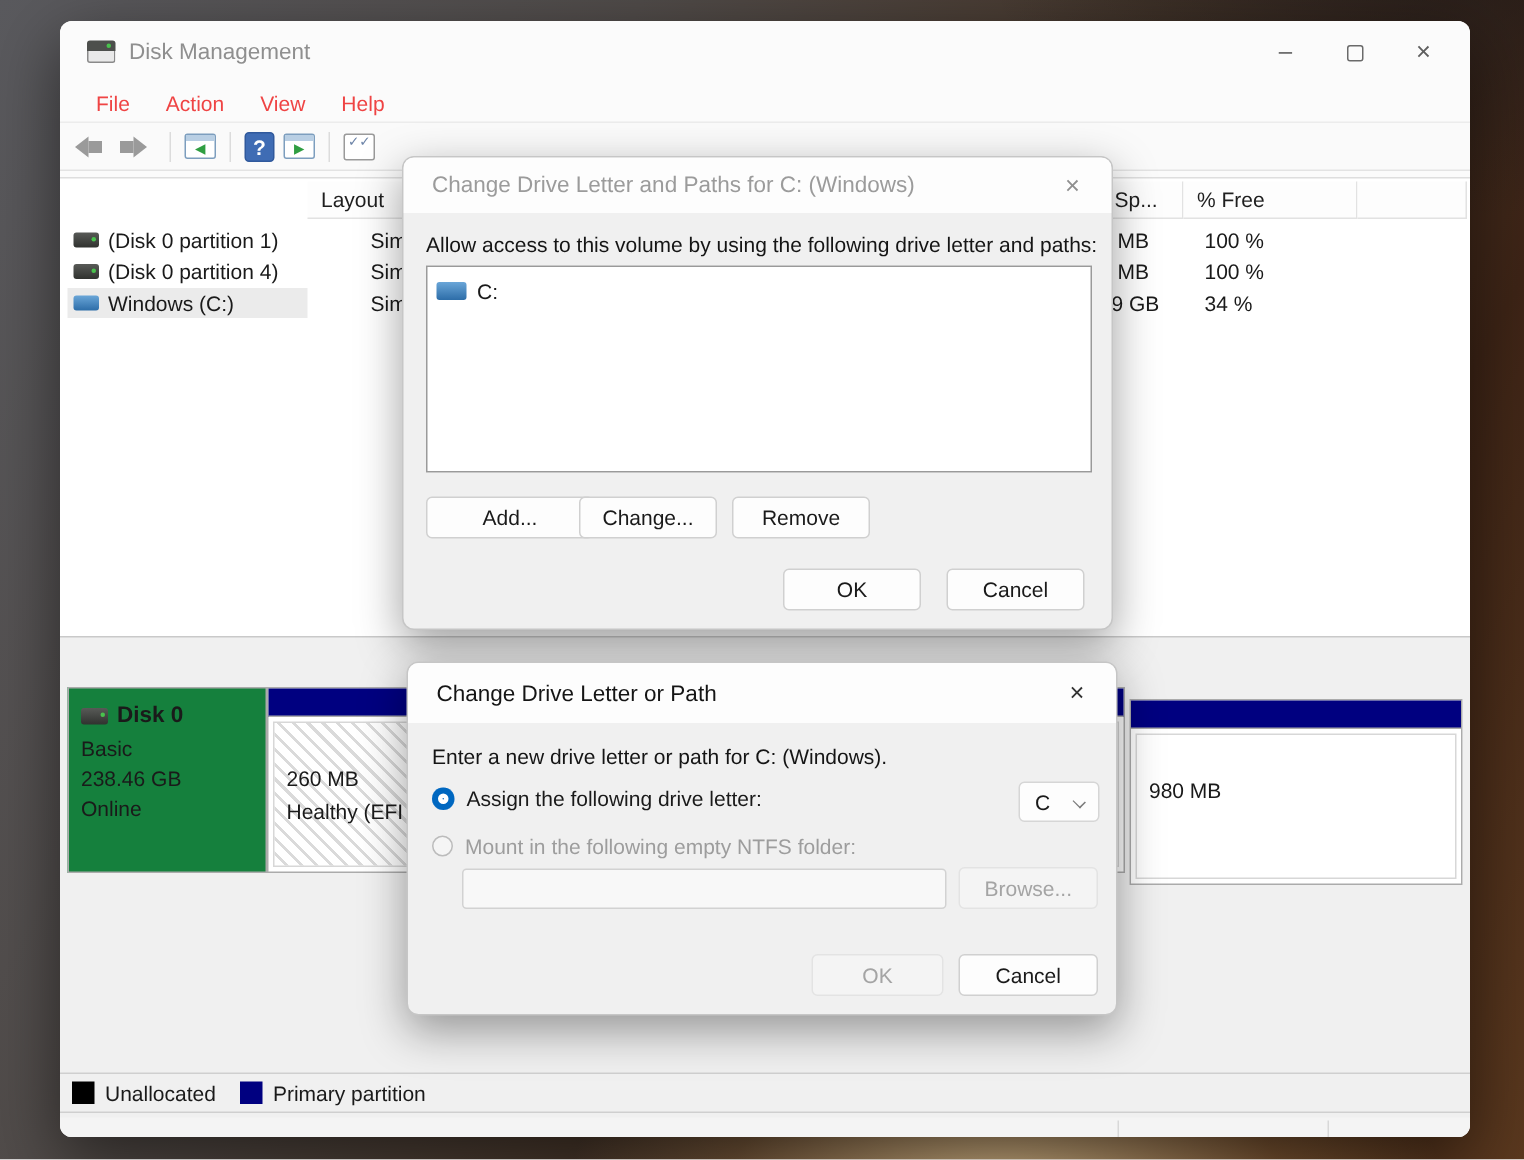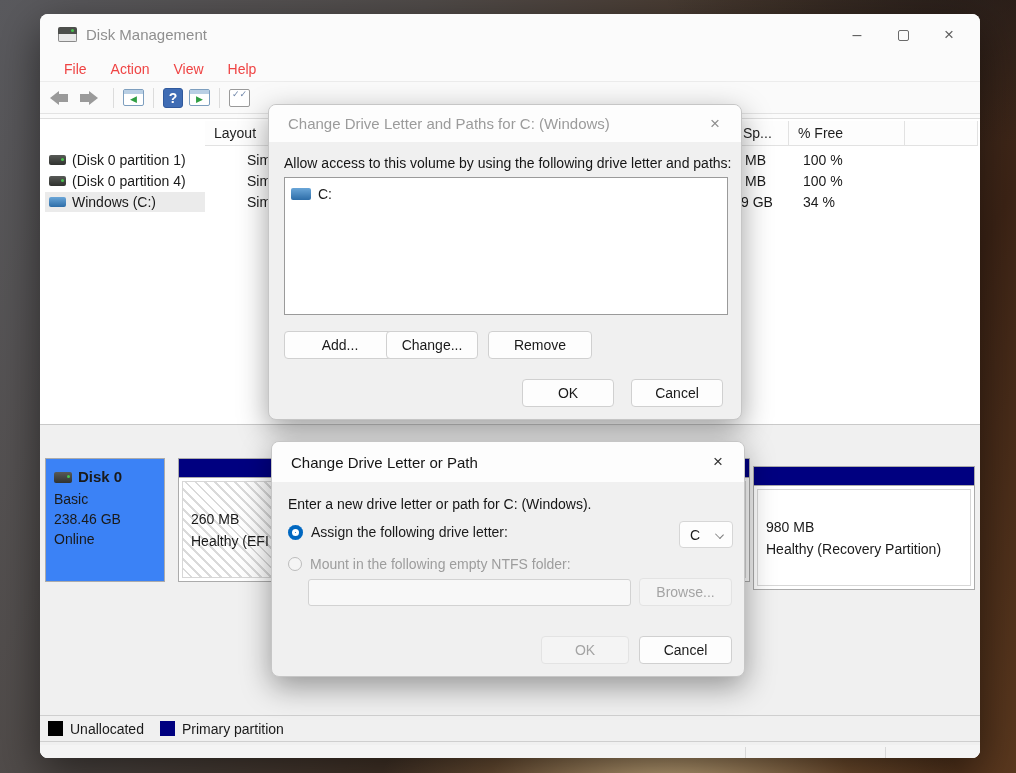--- a/index.html
+++ b/index.html
@@ -60,21 +60,21 @@
   .vol-icon.blue { background:linear-gradient(#6aa6d8, #2d6da8); }
   .cell-name { display:flex; align-items:center; width:160px; padding:2px 0 2px 4px; }
   .row-sel .cell-name { background:#ebebeb; }
   .cell-layout { width:70px; }
   .cell-free { position:absolute; left:700px; }
   .cell-pct { position:absolute; left:758px; }
 
   
   .pane-bottom { position:absolute; left:0; top:410px; width:100%; height:334px; background:#f0f0f0; border-top:1px solid #c9c9c9; }
 
-  .disk-info { position:absolute; left:5px; top:33px; width:120px; height:124px; background:#3b82f6;
+  .disk-info { position:absolute; left:5px; top:33px; width:133px; height:124px; background:#15803d;
     border:1px solid #ababab; padding:8px 0 4px 8px; font-size:14px; line-height:20px; }
   .disk-title { display:flex; align-items:center; font-weight:bold; font-size:15px; margin-bottom:2px; }
   .disk-ico { position:relative; width:18px; height:11px; background:linear-gradient(#585a57,#30322f); border-radius:2px; margin-right:6px; }
   .disk-ico::after { content:""; position:absolute; right:2px; top:3px; width:3px; height:3px; border-radius:50%; background:#49c24d; }
 
   .part { position:absolute; top:33px; height:124px; background:#fff; border:1px solid #ababab; }
   .part .bar { height:19px; background:#000080; border-bottom:1px solid #ababab; }
   .part .body { position:absolute; left:3px; top:22px; right:3px; bottom:3px; border:1px solid #d7d7d7; background:#fff;
     padding:26px 0 0 8px; font-size:14px; line-height:22px; white-space:nowrap; overflow:visible; }
   .part.hatched .body { background:repeating-linear-gradient(45deg, #ffffff 0 5px, #dadada 5px 7px); }
@@ -230,21 +230,20 @@
 
       <div class="part" style="left:432px; width:278px;">
         <div class="bar"></div>
         <div class="body"></div>
       </div>
 
       <div class="part" style="left:713px; width:222px;margin-top:8px;">
         <div class="bar"></div>
         <div class="body">
           <div>980 MB</div>
-          <div>Healthy (Recovery Partition)</div>
         </div>
       </div>
 
       <div class="legend">
         <span class="swatch black"></span>
         <span>Unallocated</span>
         <span class="swatch navy"></span>
         <span>Primary partition</span>
       </div>
 
@@ -264,21 +263,21 @@
 
     <div class="listbox">
       <div class="item">
         <span class="vol-icon blue"></span>
         <span>C:</span>
       </div>
     </div>
 
     <div class="btn" style="left:15px;  top:226px; width:112px;">Add...</div>
     <div class="btn" style="left:117px; top:226px; width:92px;">Change...</div>
-    <div class="btn" style="left:219px; top:226px; width:104px;">Remove</div>
+    <div class="btn" style="left:219px; top:226px; width:92px;">Remove</div>
     <div class="btn" style="left:253px; top:274px; width:92px;">OK</div>
     <div class="btn" style="left:362px; top:274px; width:92px;">Cancel</div>
   </div>
 
   <div class="dlg dlg2">
     <div class="dlg-titlebar">
       <span>Change Drive Letter or Path</span>
       <span class="dlg-close">×</span>
     </div>
     <div class="dlg-text" style="left:16px; top:54px;">Enter a new drive letter or path for C: (Windows).</div>

